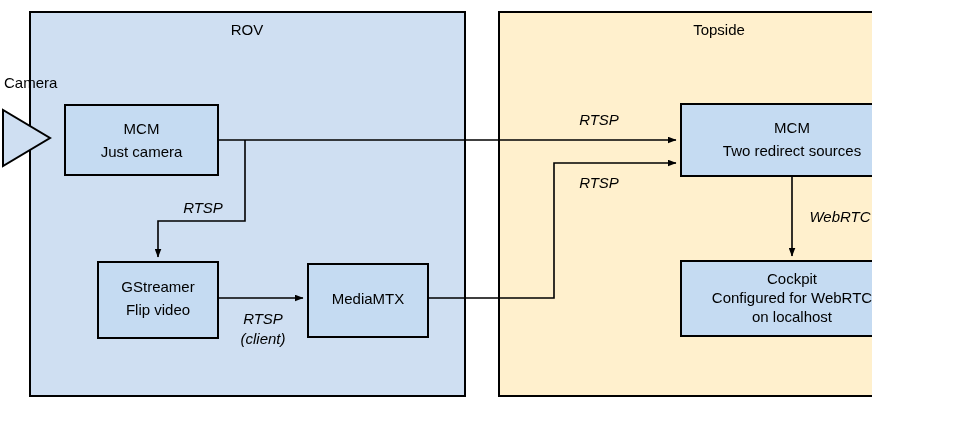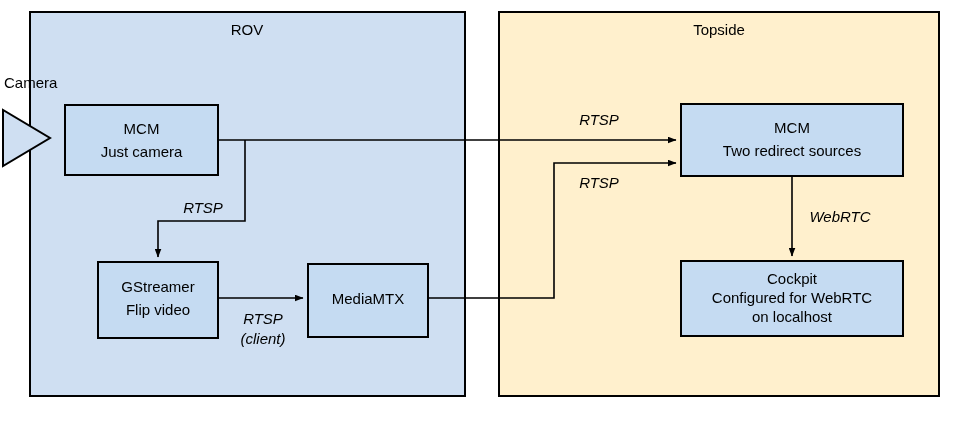--- a/index.html
+++ b/index.html
@@ -2,21 +2,21 @@
 <html><head>
 <meta charset="utf-8">
 <style>
   html, body {
     margin: 0;
     padding: 0;
     background: #ffffff;
   }
   #canvas-wrap {
     position: relative;
-    width: 956px;
+    width: 872px;
     height: 432px;
     background: #ffffff;
     overflow: hidden;
     font-family: "Liberation Sans", sans-serif;
   }
   svg.diagram {
     display: block;
     width: 956px;
     height: 432px;
   }

